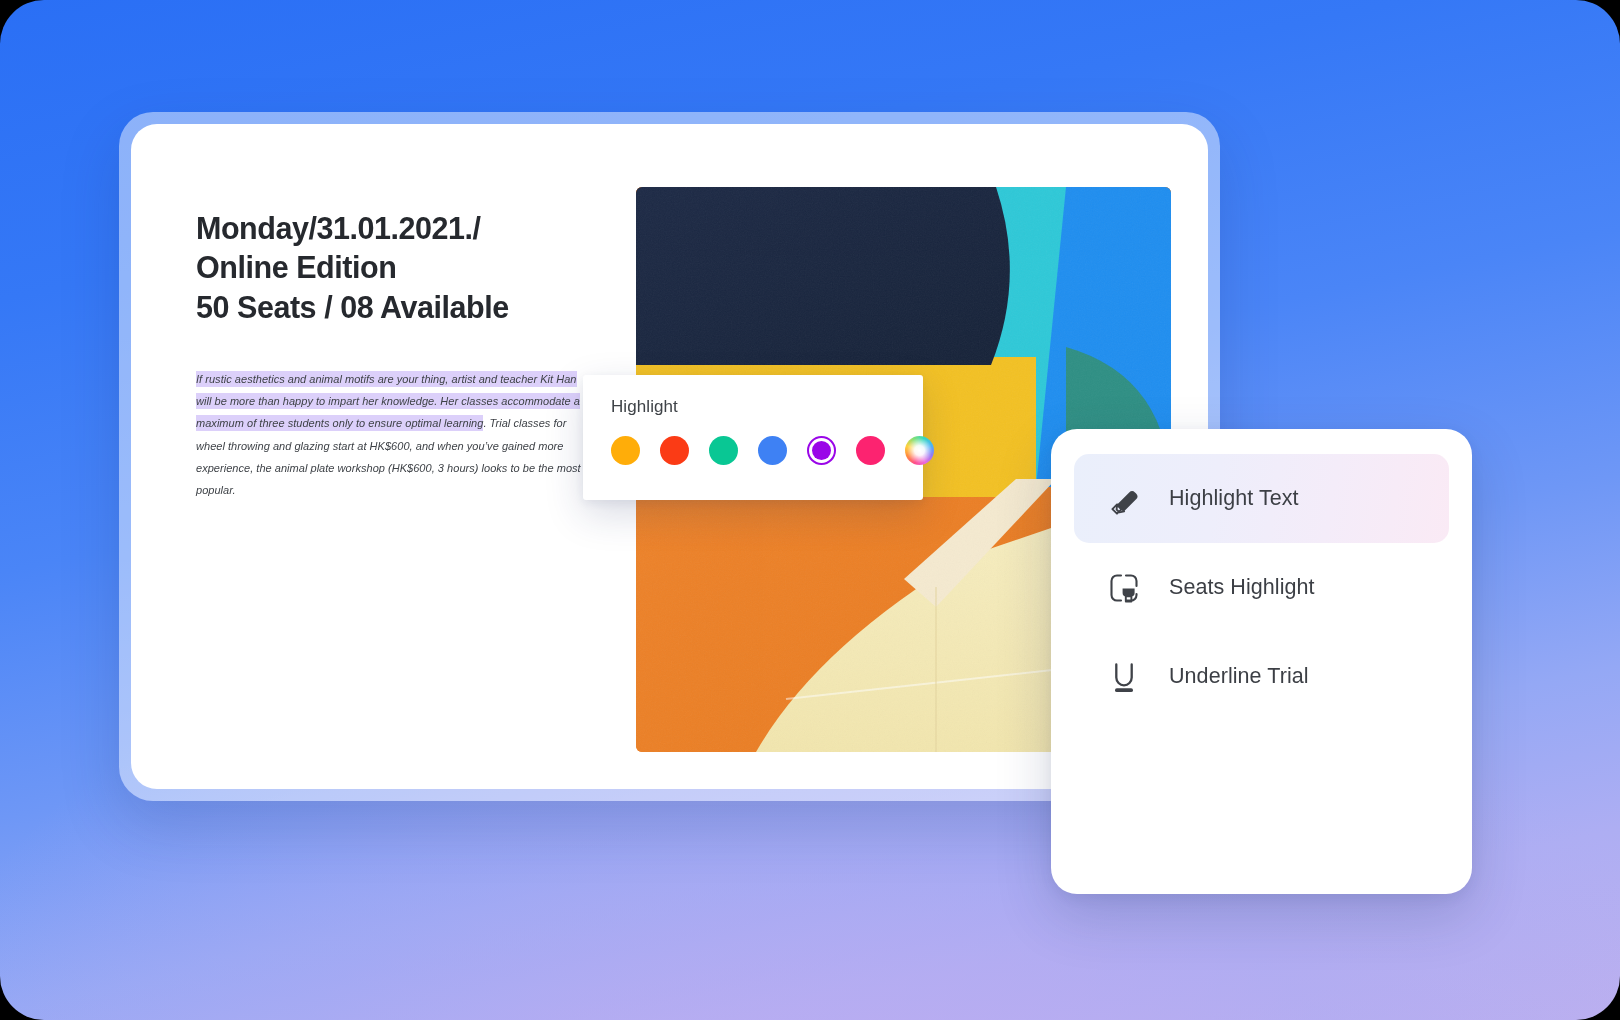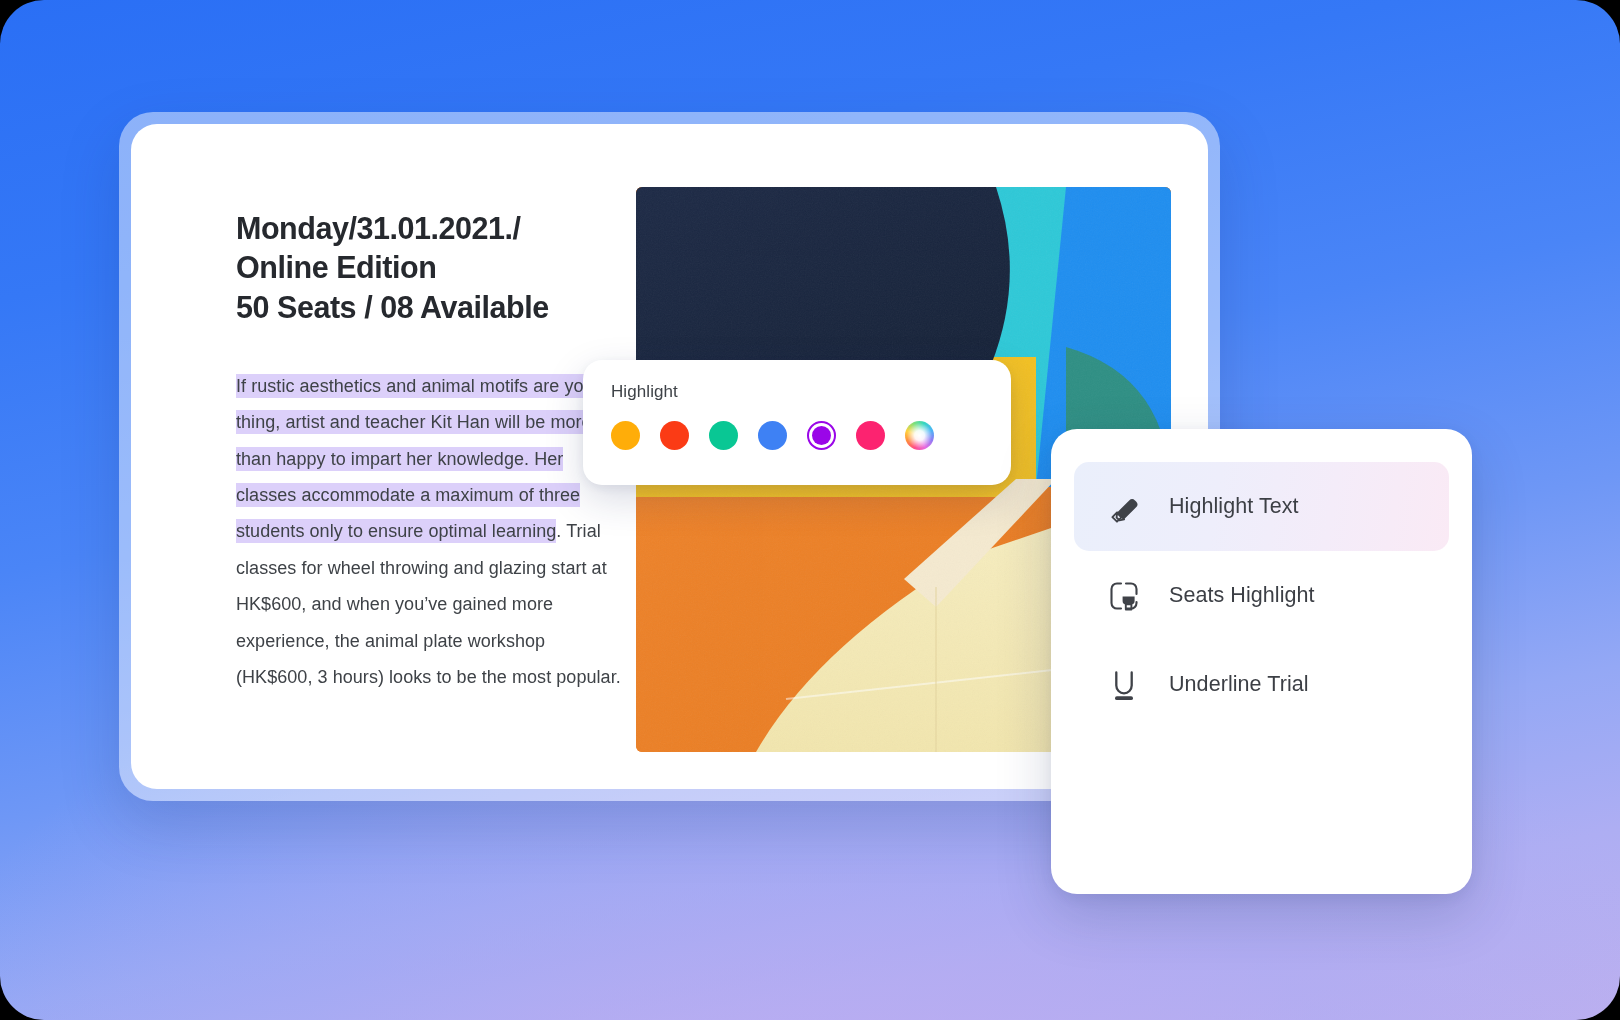--- a/index.html
+++ b/index.html
@@ -61,36 +61,36 @@
     border-radius: 26px;
     position: relative;
     overflow: hidden;
   }
 
   
   #doc-left {
     position: absolute;
     left: 65px; top: 85px;
     width: 390px;
-    margin-left: 40px;
   }
   #doc-title {
     font-size: 30.5px;
     font-weight: 700;
     line-height: 1.29;
     color: #26292e;
     letter-spacing: -0.015em;
     white-space: pre-line;
   }
   #doc-body {
     margin-top: 41px;
-    font-size: 18px;
+    font-size: 11px;
     line-height: 2.02;
     color: #3e4247;
     letter-spacing: 0.003em;
+    font-style: italic;
   }
   #doc-body .hl {
     background: #dcd0fa;
     box-decoration-break: clone;
     -webkit-box-decoration-break: clone;
     padding: 2px 0;
   }
 
   
   #artwork {
@@ -99,24 +99,24 @@
     width: 535px; height: 565px;
     border-radius: 6px;
     overflow: hidden;
     background: #ef8a35;
   }
   #artwork svg { display: block; width: 100%; height: 100%; }
 
   
   #highlight-popup {
     position: absolute;
-    left: 583px; top: 360px;
-    width: 428px; height: 125px;
+    left: 583px; top: 375px;
+    width: 340px; height: 125px;
     background: #ffffff;
-    border-radius: 19px;
+    border-radius: 3px;
     box-shadow: 0 14px 38px rgba(28,44,92,0.17),
                 0 3px 10px rgba(28,44,92,0.07);
     padding: 22px 28px 0 28px;
   }
   #highlight-popup-label {
     font-size: 17px;
     color: #3e4247;
     letter-spacing: 0.005em;
   }
   #swatch-row {
@@ -167,21 +167,20 @@
     display: flex;
     align-items: center;
     height: 89px;
     padding-left: 29px;
     border-radius: 15px;
     cursor: pointer;
   }
   .menu-item.active {
     background: linear-gradient(100deg,
       #eaeffb 0%, #eeeefb 38%, #f4ecf9 68%, #faeaf5 100%);
-    margin-top: 8px;
   }
   .menu-icon {
     width: 42px; height: 42px;
     flex: 0 0 auto;
     display: flex; align-items: center; justify-content: center;
     margin-right: 24px;
   }
   .menu-icon svg { display: block; }
   .menu-label {
     font-size: 21.5px;

